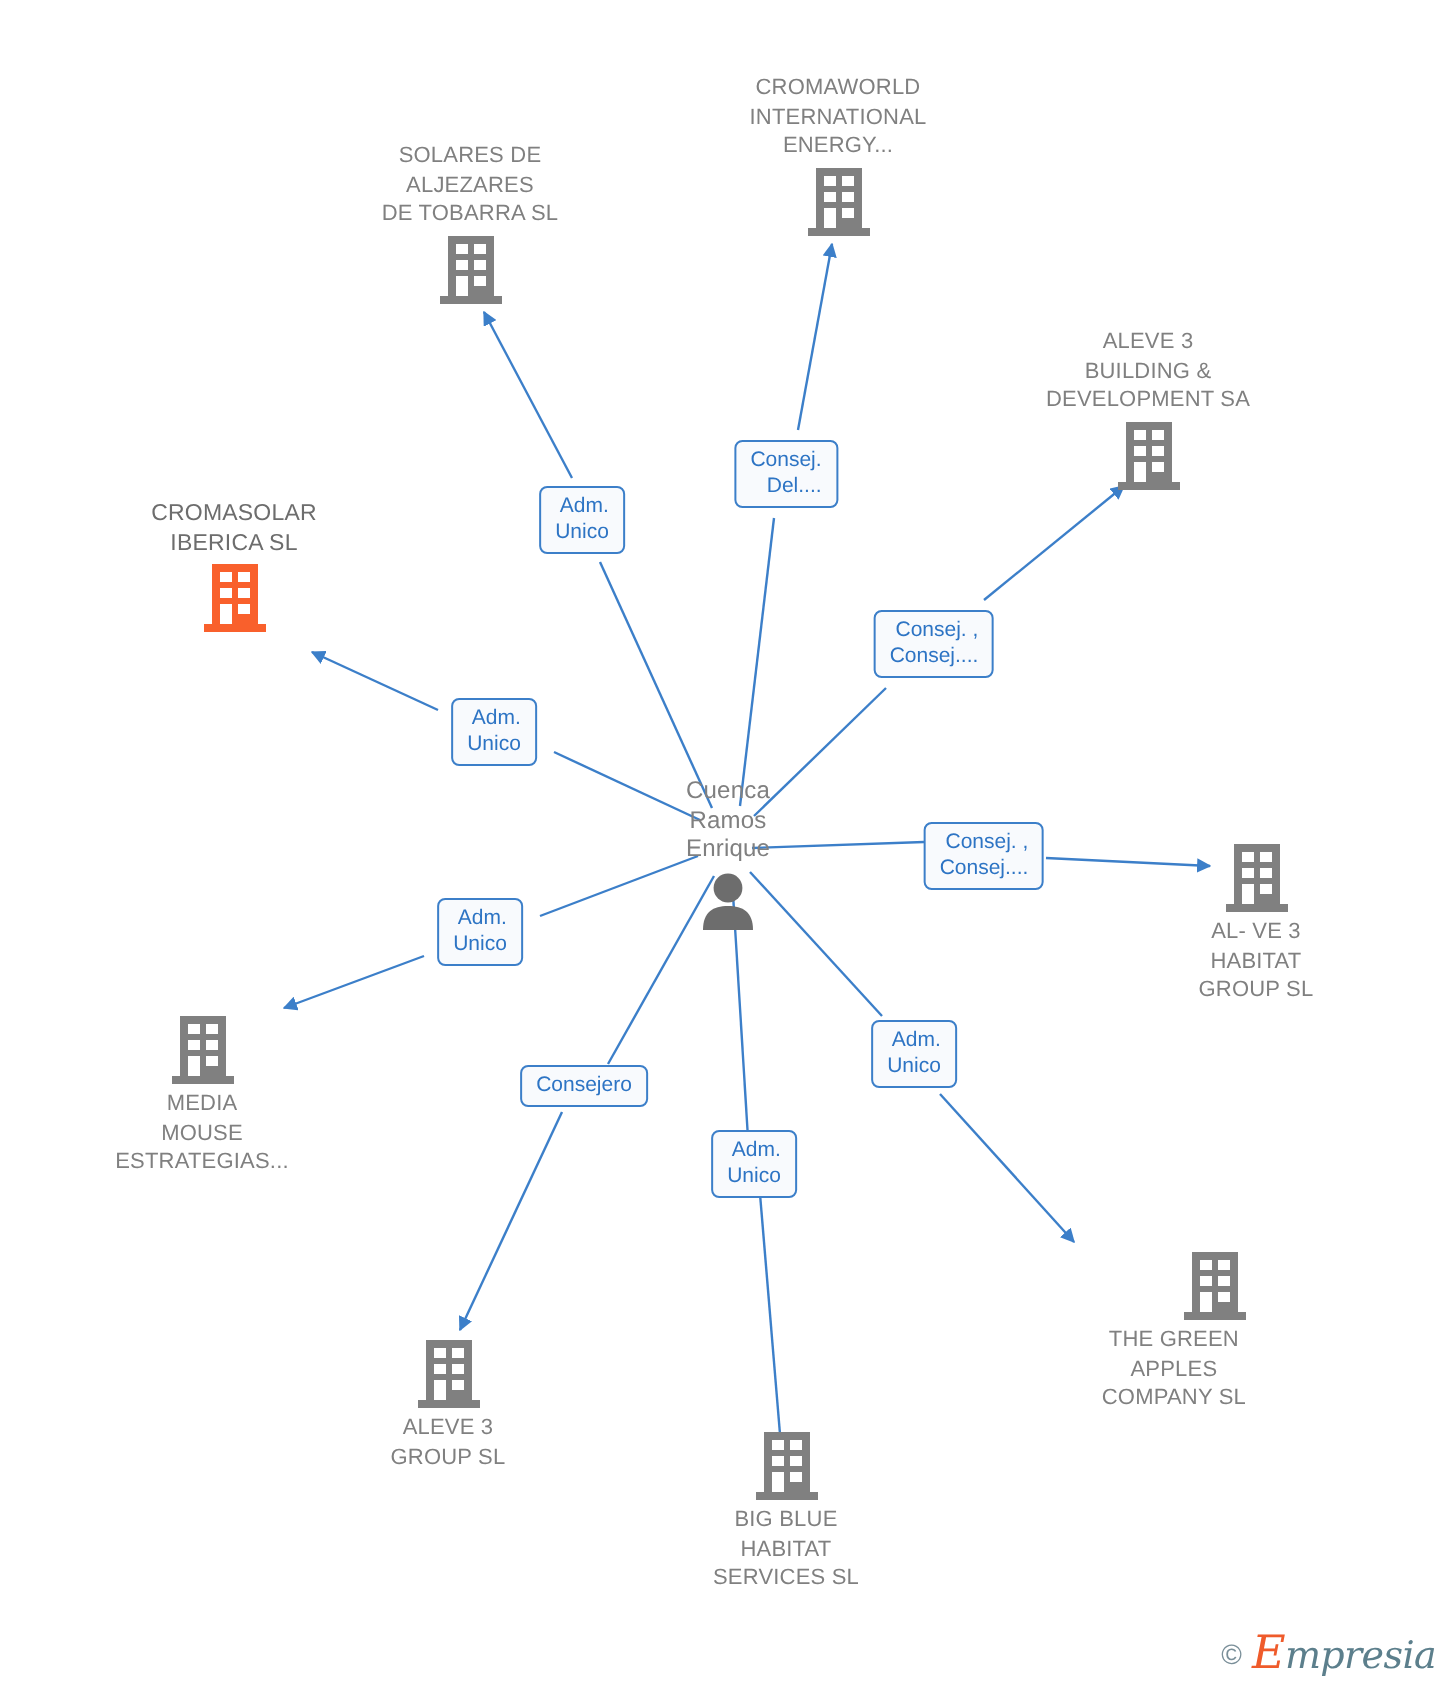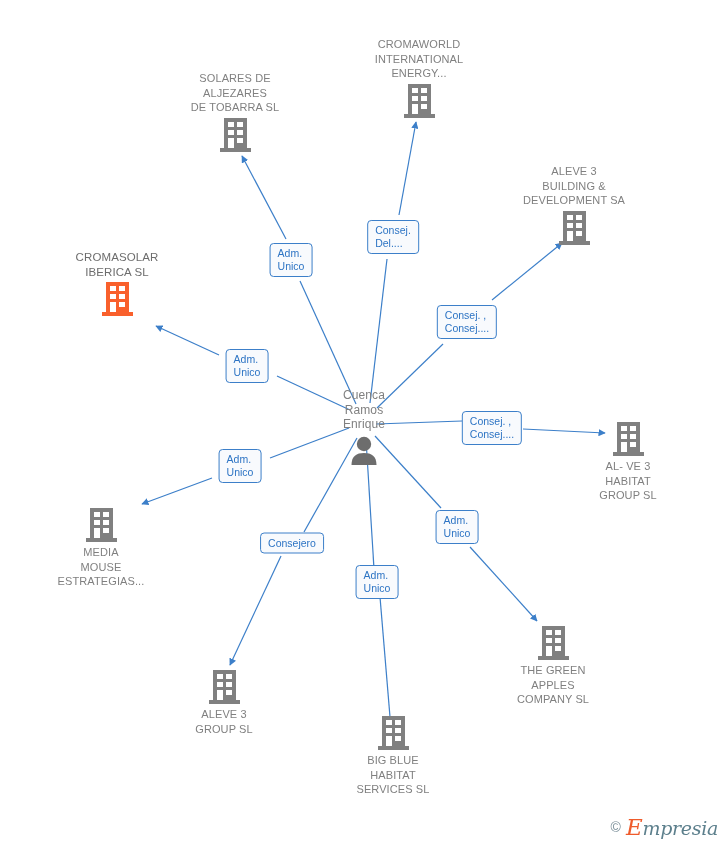--- a/index.html
+++ b/index.html
@@ -62,21 +62,21 @@
   
   .edge-label {
     position: absolute;
     background: #f8fafd;
     border: 1px solid #3c7fc9;
     border-radius: 4px;
     color: #2d74c4;
     font-size: 10.5px;
     line-height: 13px;
     padding: 3px 7px;
-    text-align: left;
+    text-align: right;
     white-space: pre-line;
     box-sizing: border-box;
     transform: translate(-50%, -50%);
   }
 
   
   #watermark {
     position: absolute;
     right: 10px;
     bottom: 10px;
@@ -267,21 +267,21 @@
           <rect x="8" y="20" width="6" height="10"></rect>
           <rect x="17" y="20" width="6" height="5"></rect>
         </g>
       </svg>
     </span>
     <span class="label">MEDIA
 MOUSE
 ESTRATEGIAS...</span>
   </div>
 
-  <div class="node label-below" style="left:553px; top:626px;">
+  <div class="node label-below" style="left:553px; top:626px;align-items:flex-end;">
     <span class="glyph">
       <svg class="bldg" width="31" height="34" viewBox="0 0 31 34">
         <g fill="#808080">
           <rect x="4" y="0" width="23" height="30"></rect>
           <rect x="0" y="30" width="31" height="4"></rect>
         </g>
         <g fill="#ffffff">
           <rect x="8" y="4" width="6" height="5"></rect>
           <rect x="17" y="4" width="6" height="5"></rect>
           <rect x="8" y="12" width="6" height="5"></rect>

